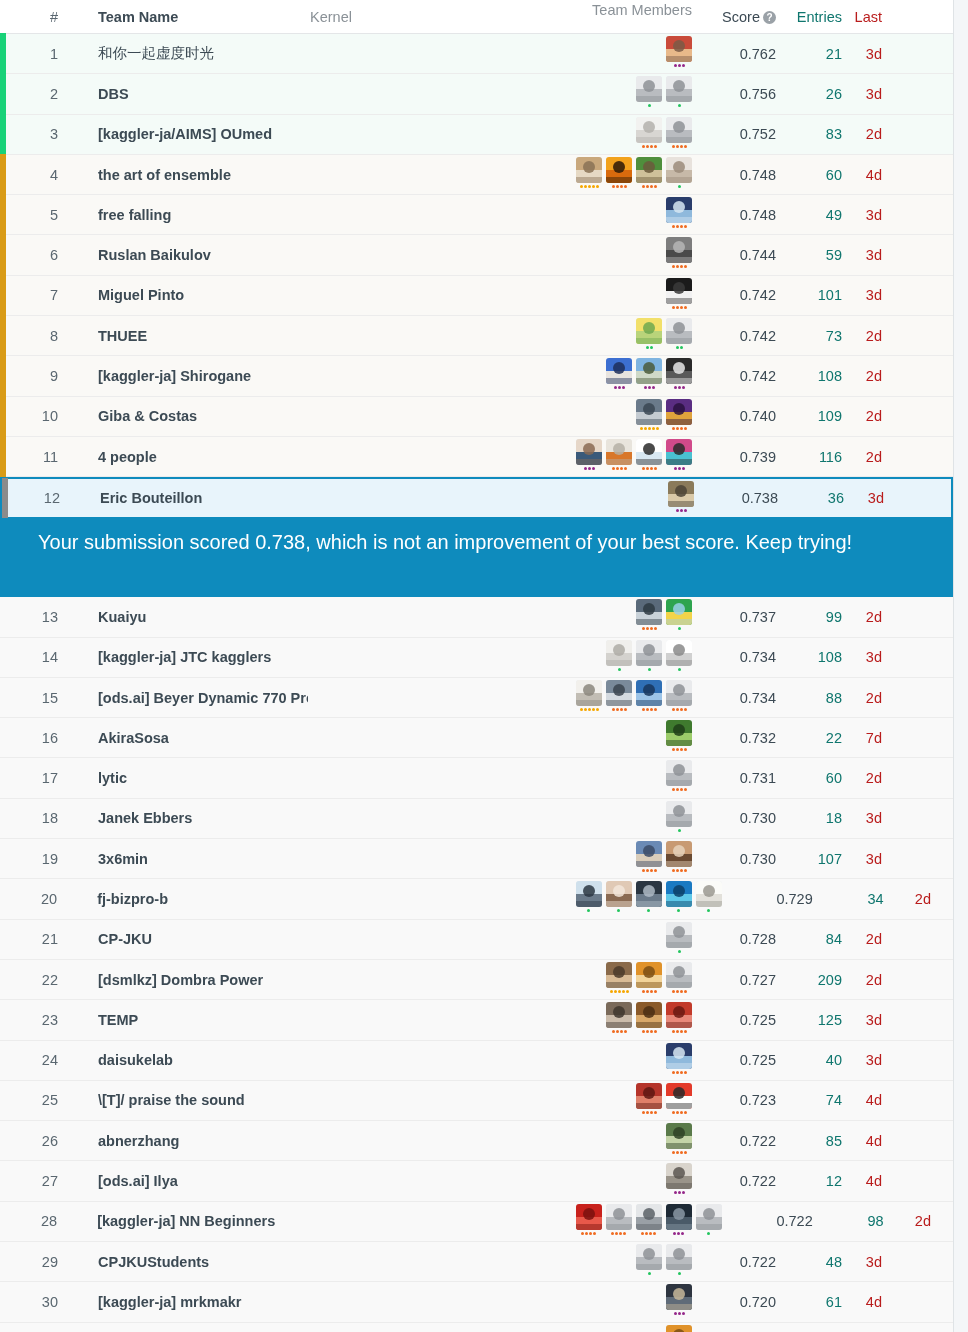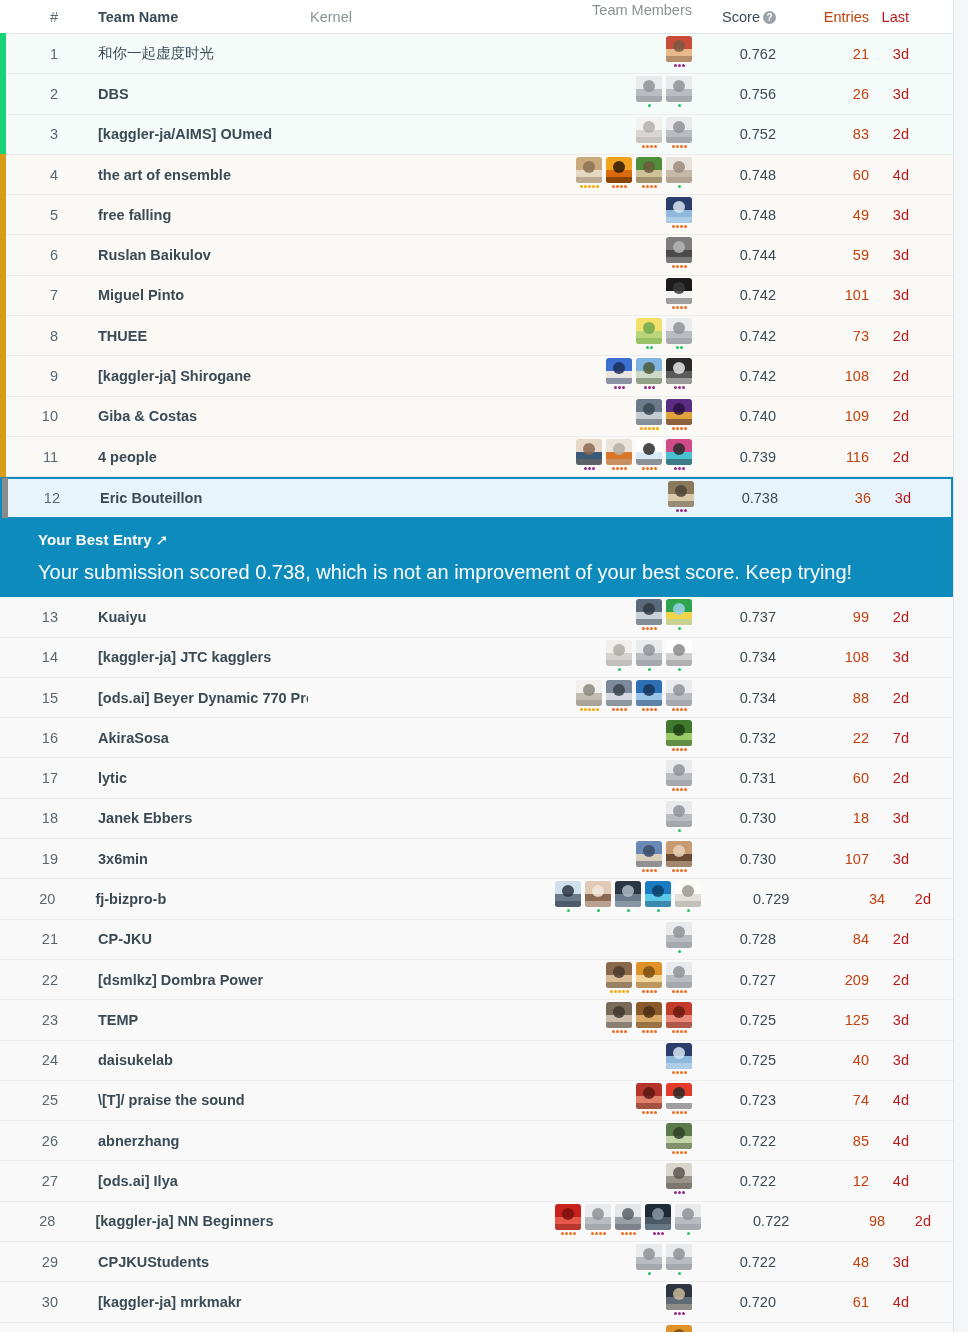--- a/index.html
+++ b/index.html
@@ -98,21 +98,21 @@
   .c-members {
     width: 220px;
     display: flex;
     justify-content: flex-end;
     align-items: flex-start;
     padding-right: 6px;
     height: 100%;
     padding-top: 2px;
   }
   .c-score   { width: 78px; text-align: right; color: #3c4a54; }
-  .c-entries { width: 66px; text-align: right; color: #c2410c; margin-left: 27px; }
+  .c-entries { width: 66px; text-align: right; color: #0f766e; }
   .c-last    { width: 62px; text-align: right; padding-right: 22px; color: #b91c1c; }
 
   .row.wide .c-members { width: 260px; }
   .row.wide .c-score   { width: 86px; }
   .row.wide .c-entries { width: 72px; }
   .row.wide .c-last    { width: 70px; }
 
   
   .avatar-wrap {
     width: 26px;
@@ -677,21 +677,20 @@
               <i></i>
             </span>
           </span>
         </div>
         <div class="c-score">0.738</div>
         <div class="c-entries">36</div>
         <div class="c-last">3d</div>
       </div>
       <div class="banner-holder">
         <div class="best-banner">
-          <div class="best-title"><span>Your Best Entry</span><span class="up-arrow">➚</span></div>
           <div class="best-msg">Your submission scored 0.738, which is not an improvement of your best score. Keep trying!</div>
         </div>
       </div>
       <div class="row tier-none ">
         <div class="c-rank">13</div>
         <div class="c-team">Kuaiyu</div>
         <div class="c-kernel"></div>
         <div class="c-members">
           <span class="avatar-wrap">
             <span class="avatar">

